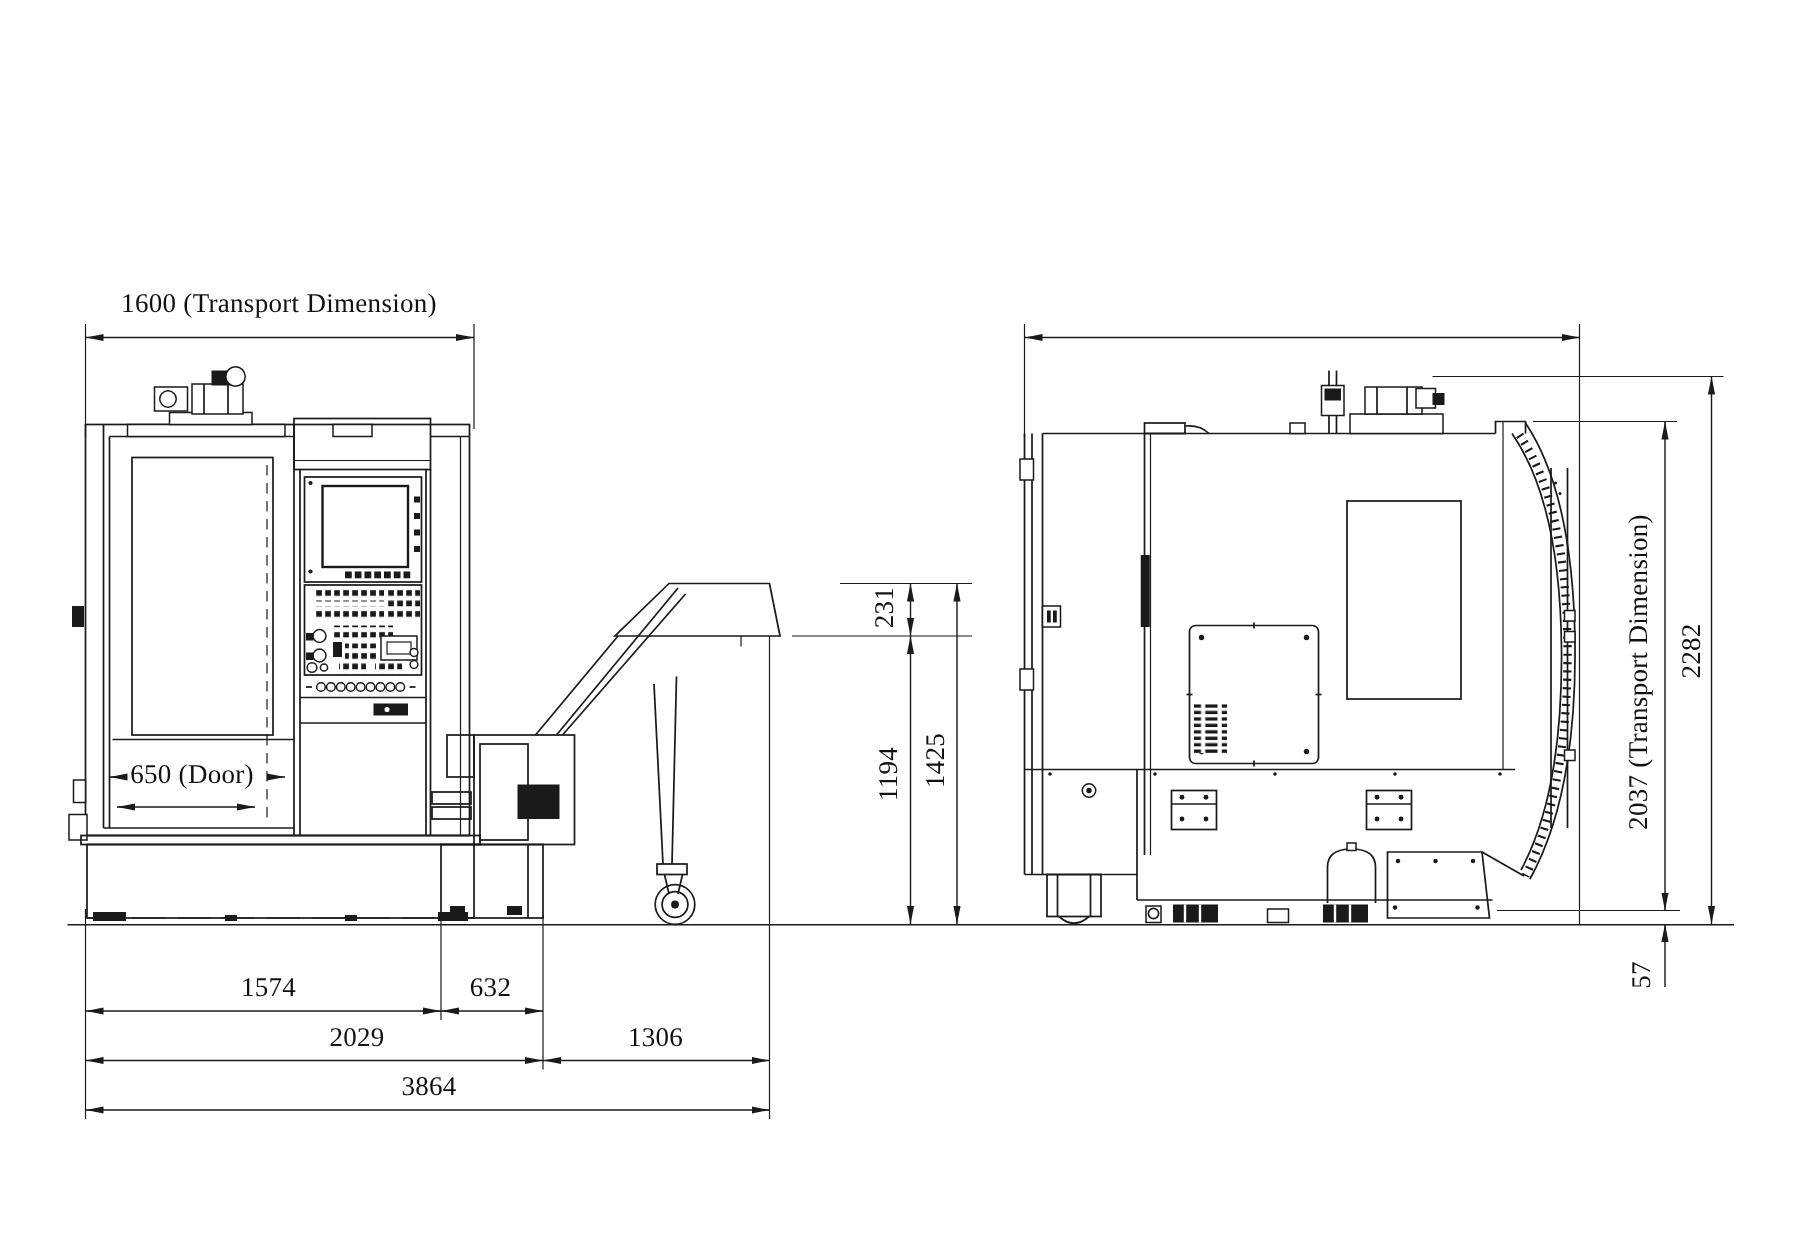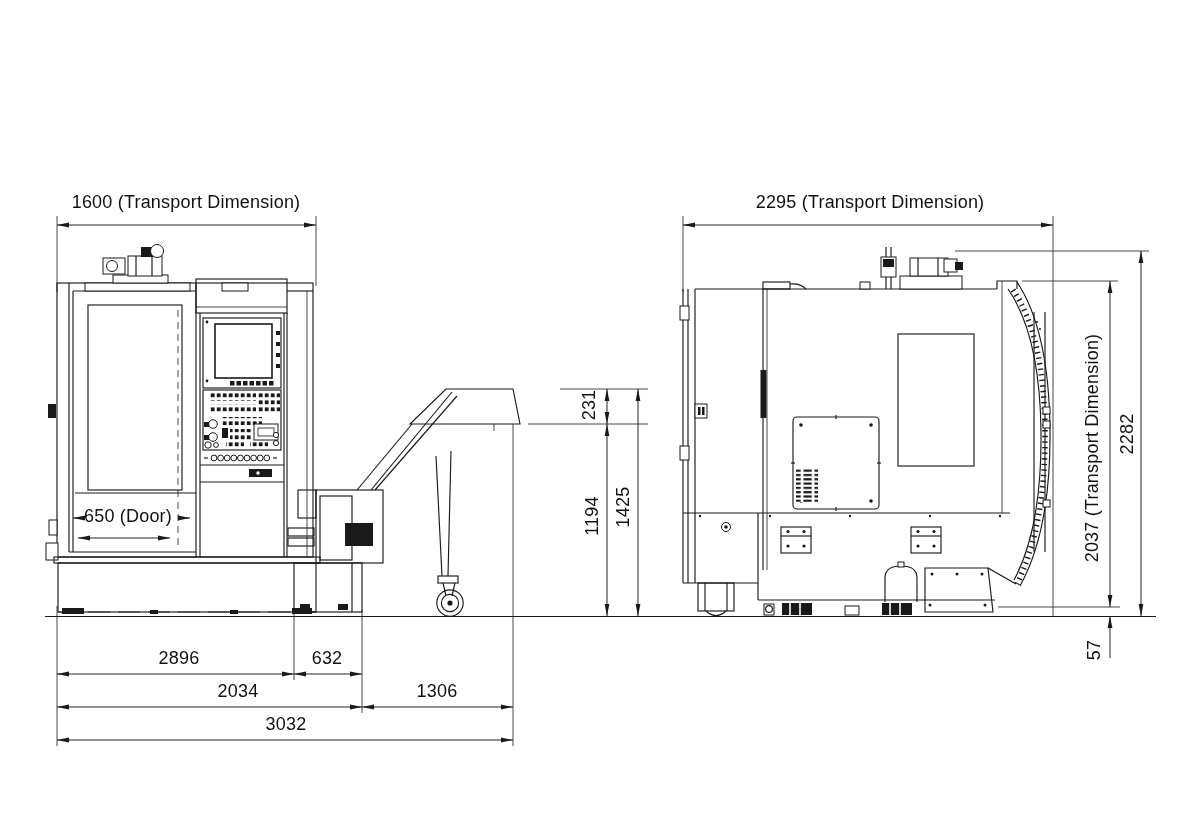--- a/index.html
+++ b/index.html
@@ -1,17 +1,17 @@
 <!DOCTYPE html>
 <html><head>
 <meta charset="utf-8">
 <style>
   html,body{margin:0;padding:0;background:#fff;}
   .canvas{position:relative;width:1200px;height:782px;background:#fff;overflow:hidden;
-          font-family:Liberation Sans, sans-serif;}
+          font-family:Liberation Serif, serif;}
   .canvas svg{position:absolute;left:0;top:0;}
   .dimlabel{position:absolute;font-size:18px;line-height:1;color:#111;white-space:nowrap;
             transform:translate(-50%,-50%);letter-spacing:0.2px;}
   .dimlabel.vert{transform:translate(-50%,-50%) rotate(-90deg);}
   
   .ln{fill:none;stroke:#1a1a1a;stroke-width:1.15;}
   .tk{fill:none;stroke:#1a1a1a;stroke-width:1.6;}
   .tn{fill:none;stroke:#1a1a1a;stroke-width:0.8;}
   .dim{fill:none;stroke:#1a1a1a;stroke-width:0.95;}
   .dk{fill:#1a1a1a;stroke:none;}
@@ -340,23 +340,22 @@
     <line class="dim" x1="1110" y1="281" x2="1110" y2="607" marker-start="url(#as)" marker-end="url(#ae)"></line>
     <line class="dim" x1="1110" y1="658" x2="1110" y2="616" marker-end="url(#ae)"></line>
   </g>
 </svg>
 
 <div class="dimlabel" style="left:186px;top:202px;">1600 (Transport Dimension)</div>
 <div class="dimlabel" style="left:128px;top:516px;">650 (Door)</div>
 <div class="dimlabel vert" style="left:589px;top:405px;">231</div>
 <div class="dimlabel vert" style="left:592px;top:516px;">1194</div>
 <div class="dimlabel vert" style="left:623px;top:507px;">1425</div>
-<div class="dimlabel" style="left:179px;top:658px;">2896</div>
+<div class="dimlabel" style="left:179px;top:658px;">1574</div>
 <div class="dimlabel" style="left:327px;top:658px;">632</div>
-<div class="dimlabel" style="left:238px;top:691px;">2034</div>
+<div class="dimlabel" style="left:238px;top:691px;">2029</div>
 <div class="dimlabel" style="left:437px;top:691px;">1306</div>
-<div class="dimlabel" style="left:286px;top:724px;">3032</div>
-<div class="dimlabel" style="left:870px;top:202px;">2295 (Transport Dimension)</div>
+<div class="dimlabel" style="left:286px;top:724px;">3864</div>
 <div class="dimlabel vert" style="left:1092px;top:448px;">2037 (Transport Dimension)</div>
 <div class="dimlabel vert" style="left:1127px;top:434px;">2282</div>
 <div class="dimlabel vert" style="left:1094px;top:650px;">57</div>
 
 </div>
 
 </body></html>

